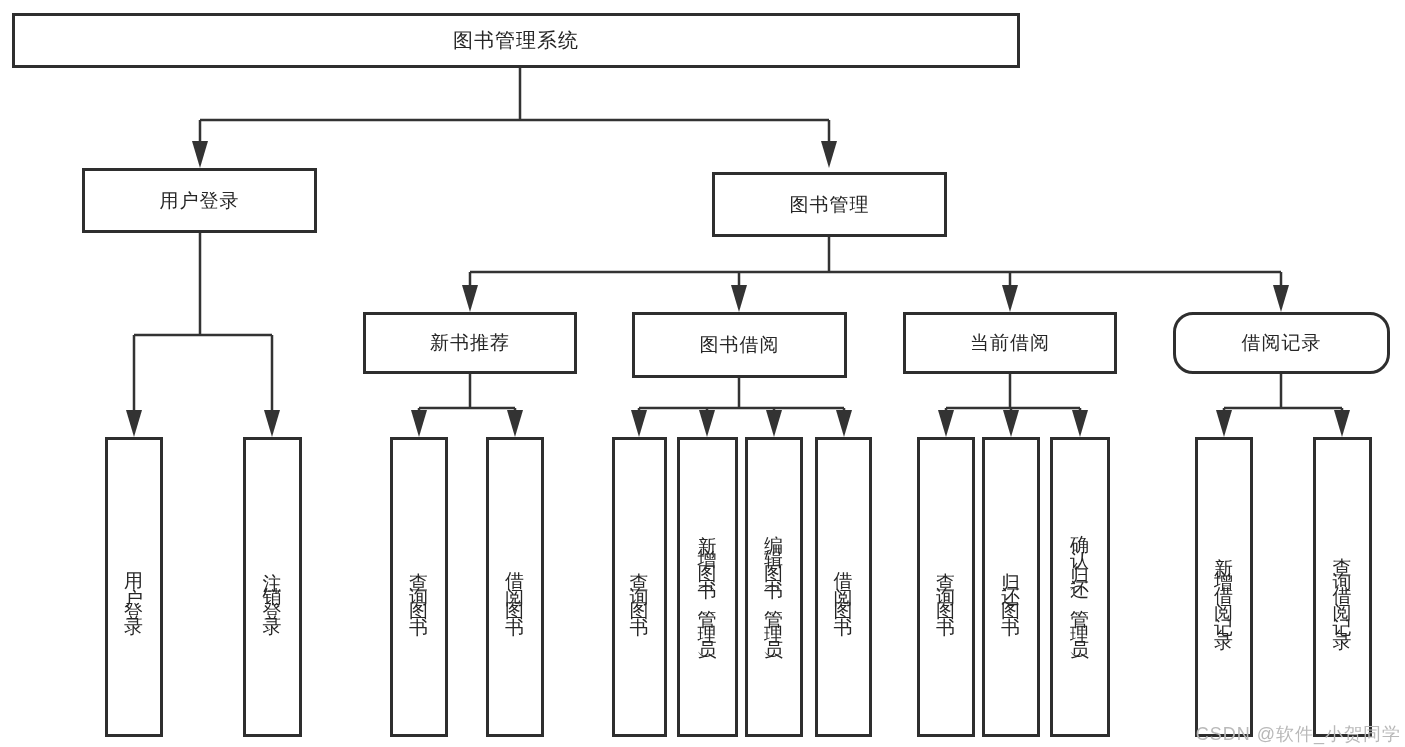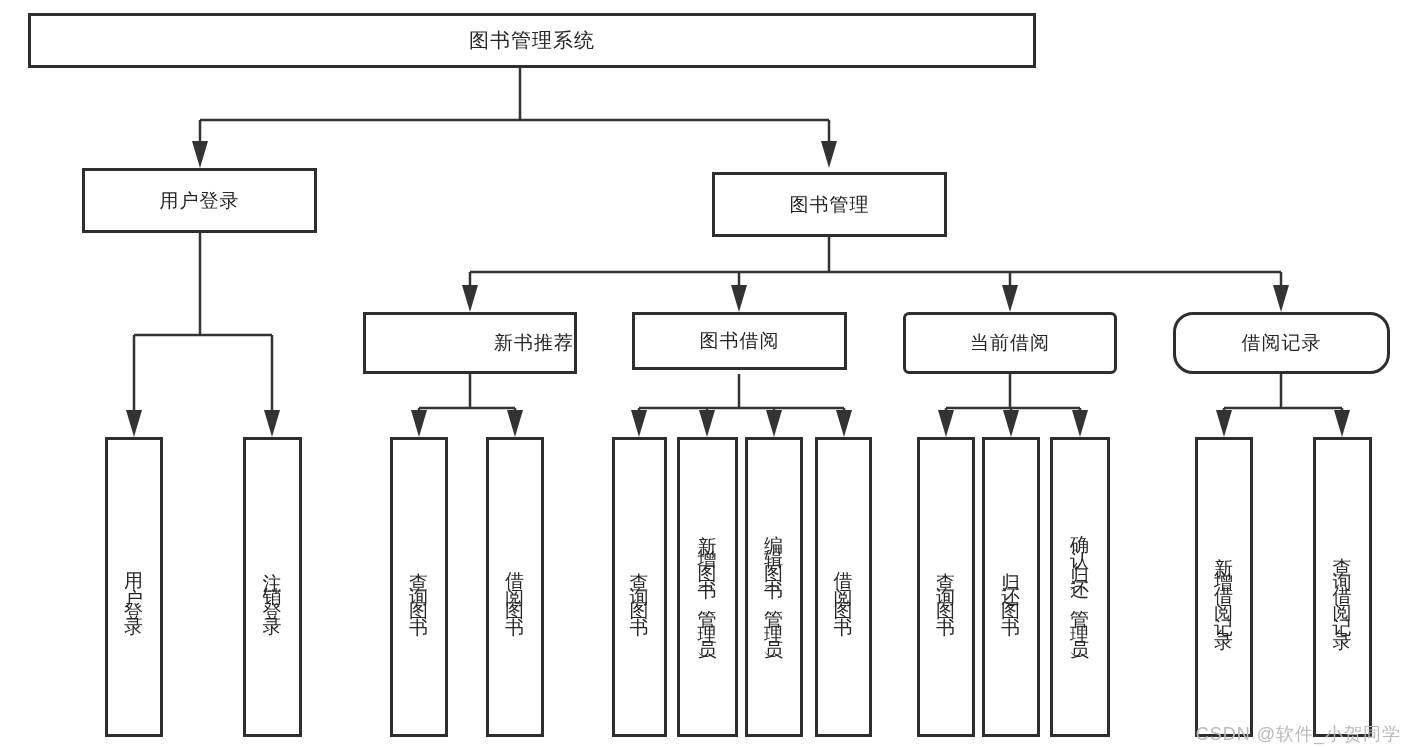--- a/index.html
+++ b/index.html
@@ -83,38 +83,38 @@
       <polygon points="766,410 782,410 774,437"></polygon>
       <polygon points="836,410 852,410 844,437"></polygon>
       <polygon points="938,410 954,410 946,437"></polygon>
       <polygon points="1003,410 1019,410 1011,437"></polygon>
       <polygon points="1072,410 1088,410 1080,437"></polygon>
       <polygon points="1216,410 1232,410 1224,437"></polygon>
       <polygon points="1334,410 1350,410 1342,437"></polygon>
     </g>
   </svg>
 
-  <div class="node hbox root-box" style="left:12px; top:13px; width:1008px; height:55px;margin-left:16px;">
+  <div class="node hbox root-box" style="left:12px; top:13px; width:1008px; height:55px;">
     <span>图书管理系统</span>
   </div>
 
   <div class="node hbox" style="left:82px; top:168px; width:235px; height:65px;">
     <span>用户登录</span>
   </div>
   <div class="node hbox" style="left:712px; top:172px; width:235px; height:65px;">
     <span>图书管理</span>
   </div>
 
-  <div class="node hbox" style="left:363px; top:312px; width:214px; height:62px;justify-content:flex-end;">
+  <div class="node hbox" style="left:363px; top:312px; width:214px; height:62px;">
     <span>新书推荐</span>
   </div>
-  <div class="node hbox" style="left:632px; top:312px; width:215px; height:58px;">
+  <div class="node hbox" style="left:632px; top:312px; width:215px; height:66px;">
     <span>图书借阅</span>
   </div>
-  <div class="node hbox" style="left:903px; top:312px; width:214px; height:62px;border-radius:6px;">
+  <div class="node hbox" style="left:903px; top:312px; width:214px; height:62px;">
     <span>当前借阅</span>
   </div>
   <div class="node hbox" style="left:1173px; top:312px; width:217px; height:62px;border-radius:20px;">
     <span>借阅记录</span>
   </div>
 
   <div class="node vbox" style="left:105px; top:437px; width:58px; height:300px;">
     <span class="vtext">用户登录</span>
   </div>
   <div class="node vbox" style="left:243px; top:437px; width:59px; height:300px;">

